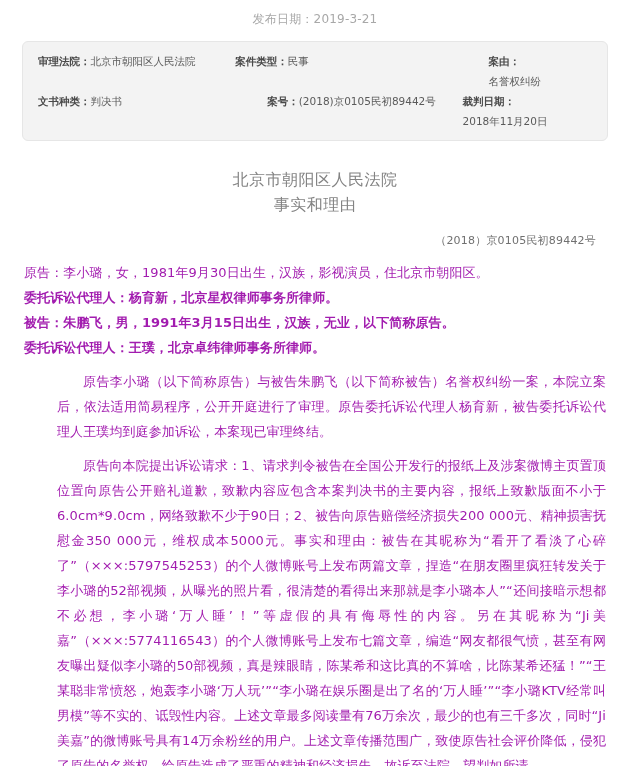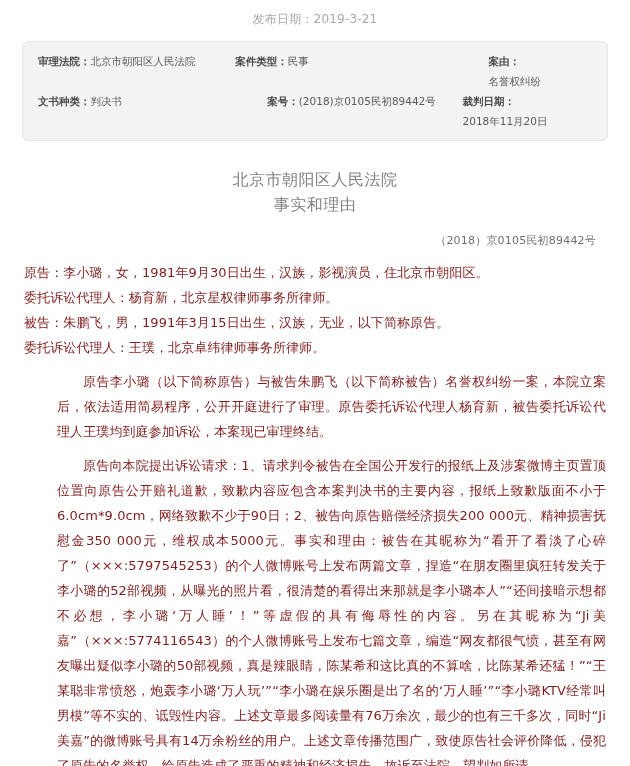--- a/index.html
+++ b/index.html
@@ -91,30 +91,30 @@
     color: #707070;
     font-size: 11px;
     padding-top: 16px;
     padding-right: 12px;
     letter-spacing: 0.2px;
   }
 
   .para {
     font-size: 13px;
     line-height: 25px;
-    color: #7f1d1d;
+    color: #a21caf;
     text-align: justify;
     text-justify: inter-ideograph;
     margin: 0;
     padding: 0 2px;
     letter-spacing: 0.1px;
   }
   .para.first { padding-top: 12px; }
   .para.indent { text-indent: 2em; }
-  .para.tight { padding-top: 0; }
+  .para.tight { padding-top: 0; font-weight: bold; }
   .para.gap { padding-top: 9px; margin-left: 33px; }
 </style>
 </head>
 <body>
 
 <div class="page">
 
 
   <div class="publish-date">发布日期：2019-3-21</div>
 

